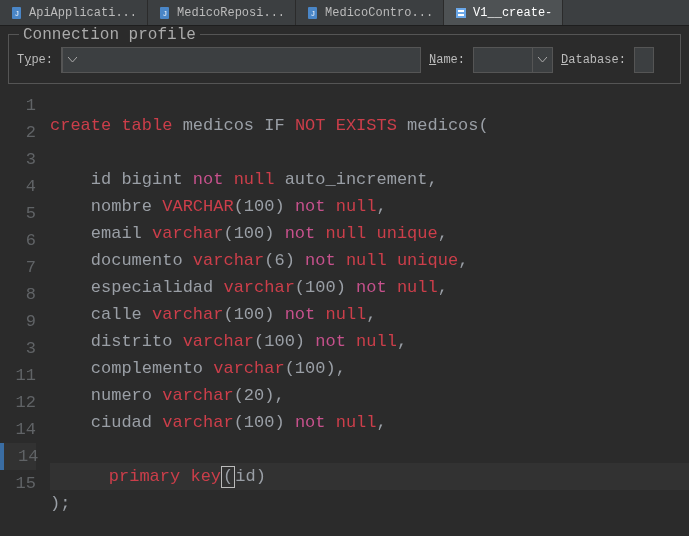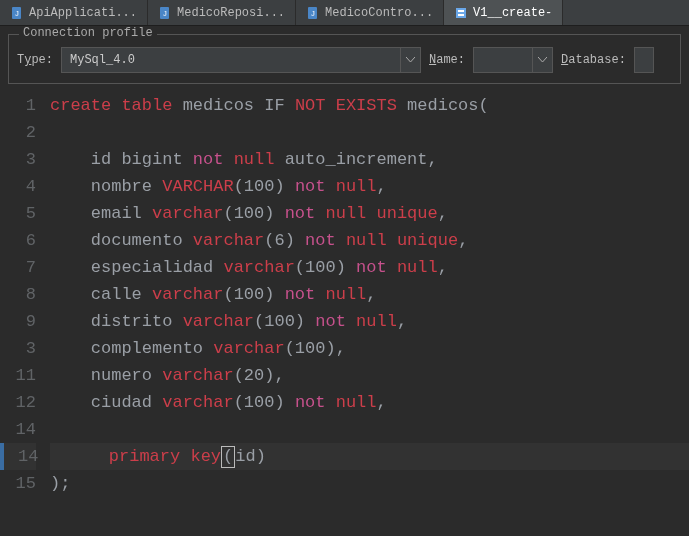--- a/index.html
+++ b/index.html
@@ -50,21 +50,21 @@
     display: flex;
     align-items: center;
     gap: 6px;
   }
   .legend {
     position: absolute;
     top: -9px;
     left: 10px;
     background: #2b2b2b;
     padding: 0 4px;
-    font-size: 12px;
+    font-size: 16px;
     color: #aaa;
   }
   .field-label {
     color: #bbb;
     font-size: 12px;
     padding: 0 2px;
   }
   .underline { text-decoration: underline; }
   .select-box {
     display: flex;
@@ -106,20 +106,21 @@
     padding-right: 14px;
     color: #606366;
     background: #2b2b2b;
     user-select: none;
   }
   .gutter .ln { height: 27px; }
   .code {
     flex: 1;
     white-space: pre;
     color: #a9b7c6;
+    margin-top: 20px;
   }
   .code-line { height: 27px; }
   .kw-red  { color: #cc3e4a; }
   .kw-pink { color: #c6518c; }
   .ident   { color: #9a9fa6; }
   .caret-box {
     display: inline-block;
     border: 1px solid #bbb;
     padding: 0 1px;
     line-height: 20px;
@@ -178,21 +179,20 @@
       <span>V1__create-</span>
     </div>
   </div>
 
 <div class="panel-wrap">
   <div class="fieldset">
     <span class="legend">Connection profile</span>
 
     <span class="field-label"><span>T</span><span class="underline">y</span><span>pe:</span></span>
     <div class="select-box type-box">
-      <div class="select-main">MySql_4.0</div>
       <div class="select-arrow">
         <svg width="9" height="6" viewBox="0 0 9 6">
             <path d="M0 0 L4.5 5 L9 0" fill="none" stroke="#aaa" stroke-width="1"></path>
           </svg>
       </div>
     </div>
 
     <span class="field-label"><span class="underline">N</span><span>ame:</span></span>
     <div class="select-box name-box">
       <div class="select-main"></div>

